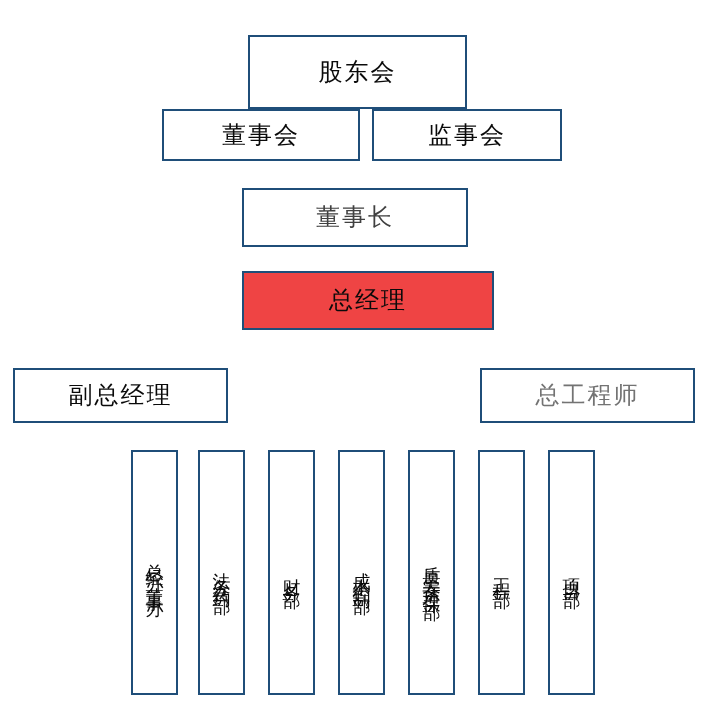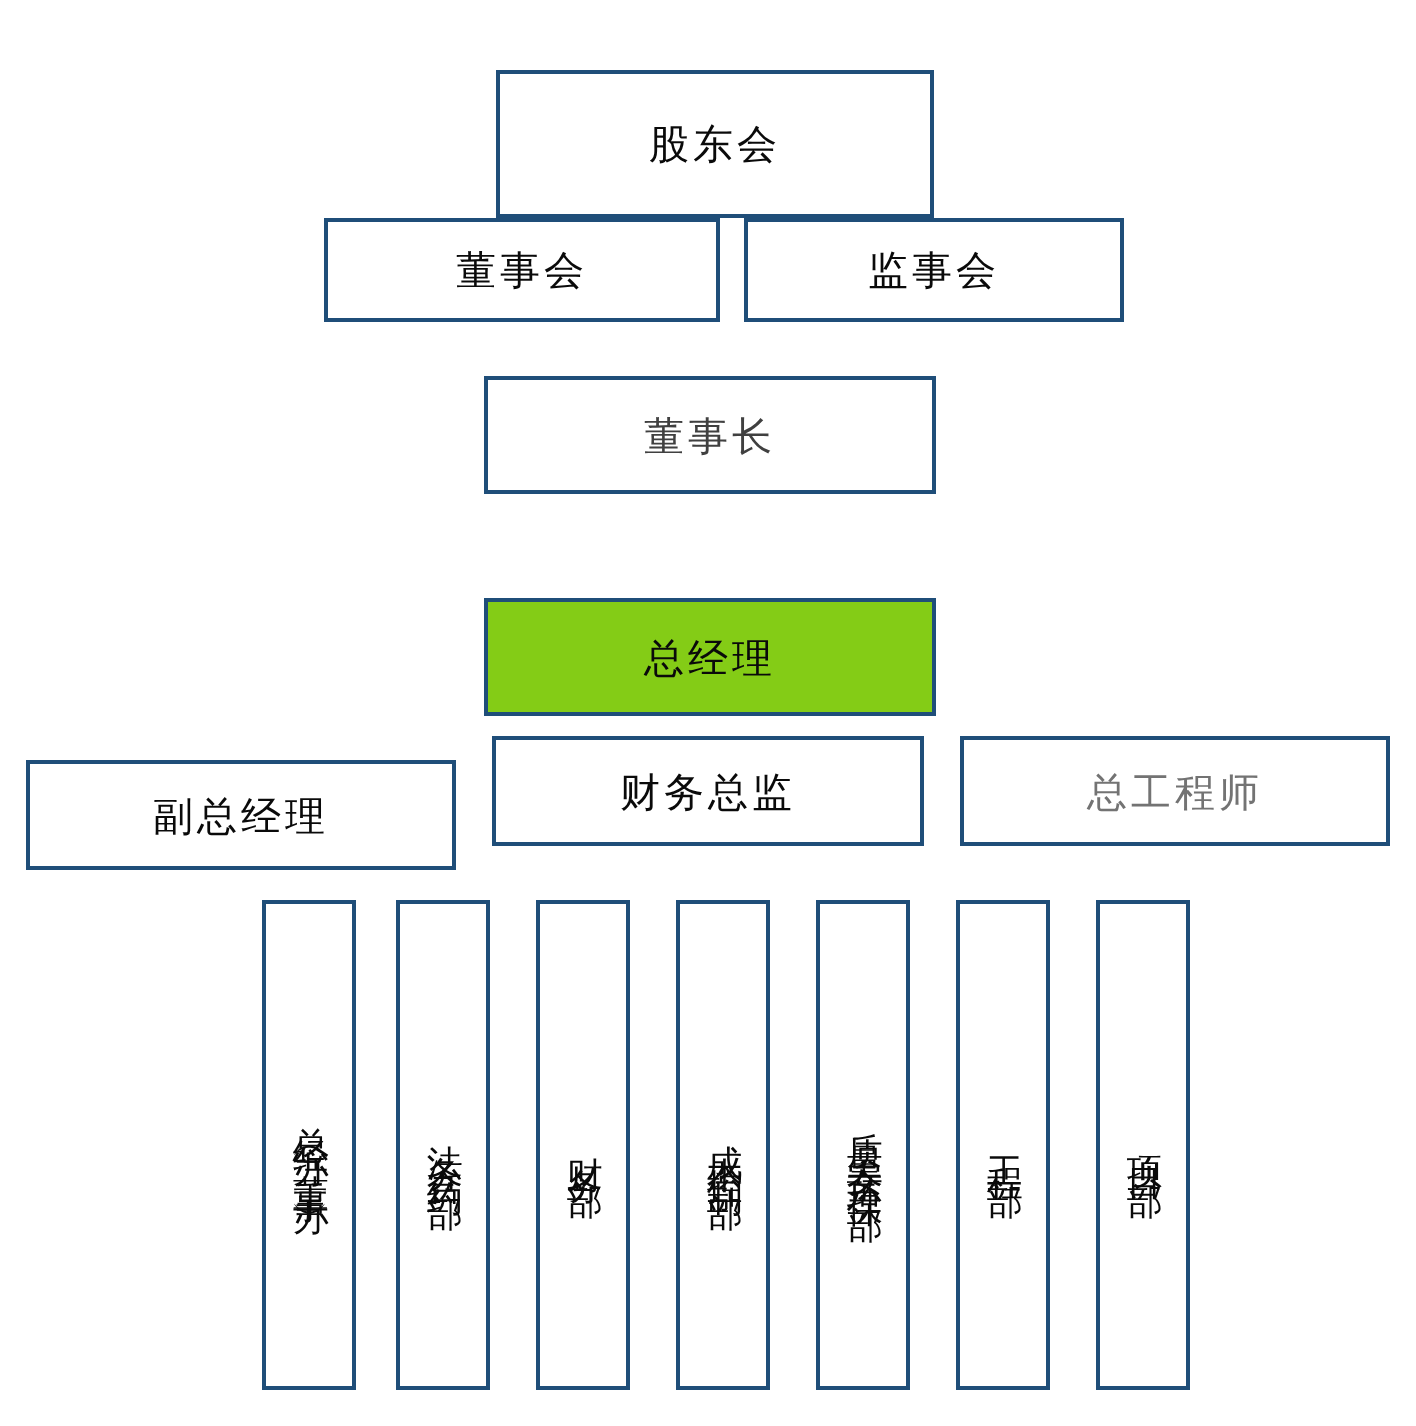--- a/index.html
+++ b/index.html
@@ -27,21 +27,21 @@
     box-sizing: border-box;
     border: 2px solid #1f4e79;
     background: #ffffff;
     color: #0a0a0a;
     display: flex;
     align-items: center;
     justify-content: center;
     text-align: center;
   }
   .node.horizontal {
-    font-size: 20px;
+    font-size: 24px;
     letter-spacing: 2px;
     line-height: 1.2;
   }
   .node.vertical {
     writing-mode: vertical-rl;
     text-orientation: upright;
     font-size: 18px;
     letter-spacing: 6px;
     line-height: 1.1;
     padding: 6px 0;
@@ -65,28 +65,25 @@
     </div>
     <div class="node horizontal" style="left: 372px; top: 109px; width: 190px; height: 52px; border-color: rgb(31, 78, 121); border-width: 2px; background: rgb(255, 255, 255); color: rgb(10, 10, 10);">
       <span class="label">监事会</span>
     </div>
     <div class="node horizontal" style="left: 162px; top: 109px; width: 198px; height: 52px; border-color: rgb(31, 78, 121); border-width: 2px; background: rgb(255, 255, 255); color: rgb(10, 10, 10);">
       <span class="label">董事会</span>
     </div>
     <div class="node horizontal" style="left: 242px; top: 188px; width: 226px; height: 59px; border-color: rgb(31, 78, 121); border-width: 2px; background: rgb(255, 255, 255); color: #404040;">
       <span class="label">董事长</span>
     </div>
-    <div class="node horizontal" style="left: 242px; top: 271px; width: 226px; height: 59px; border-color: rgb(31, 78, 121); border-width: 2px; background: #84cc16; color: rgb(10, 10, 10); margin-top: 28px;">
+    <div class="node horizontal" style="left: 242px; top: 271px; width: 252px; height: 59px; border-color: rgb(31, 78, 121); border-width: 2px; background: #ef4444; color: rgb(10, 10, 10);">
       <span class="label">总经理</span>
     </div>
-    <div class="node horizontal" style="left: 13px; top: 368px; width: 215px; height: 55px; border-color: rgb(31, 78, 121); border-width: 2px; background: rgb(255, 255, 255); color: rgb(10, 10, 10); margin-top: 12px;">
+    <div class="node horizontal" style="left: 13px; top: 368px; width: 215px; height: 55px; border-color: rgb(31, 78, 121); border-width: 2px; background: rgb(255, 255, 255); color: rgb(10, 10, 10);">
       <span class="label">副总经理</span>
-    </div>
-    <div class="node horizontal" style="left: 246px; top: 368px; width: 216px; height: 55px; border-color: rgb(31, 78, 121); border-width: 2px; background: rgb(255, 255, 255); color: rgb(10, 10, 10);">
-      <span class="label">财务总监</span>
     </div>
     <div class="node horizontal" style="left: 480px; top: 368px; width: 215px; height: 55px; border-color: rgb(31, 78, 121); border-width: 2px; background: rgb(255, 255, 255); color: #737373;">
       <span class="label">总工程师</span>
     </div>
     <div class="node vertical" style="left: 131px; top: 450px; width: 47px; height: 245px; border-color: rgb(31, 78, 121); border-width: 2px; background: rgb(255, 255, 255); color: rgb(10, 10, 10);">
       <span class="label">总经办（董事办）</span>
     </div>
     <div class="node vertical" style="left: 198px; top: 450px; width: 47px; height: 245px; border-color: rgb(31, 78, 121); border-width: 2px; background: rgb(255, 255, 255); color: rgb(10, 10, 10);">
       <span class="label">法务合约部</span>
     </div>

